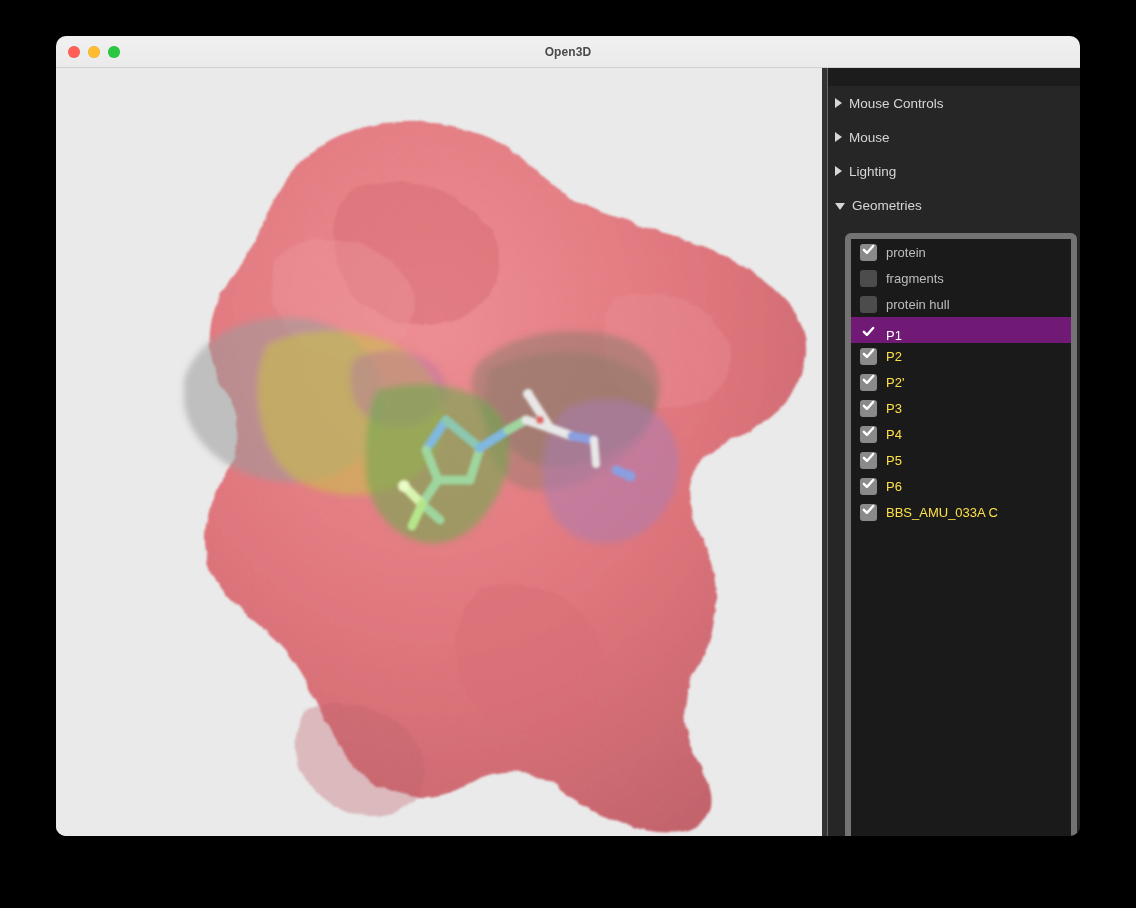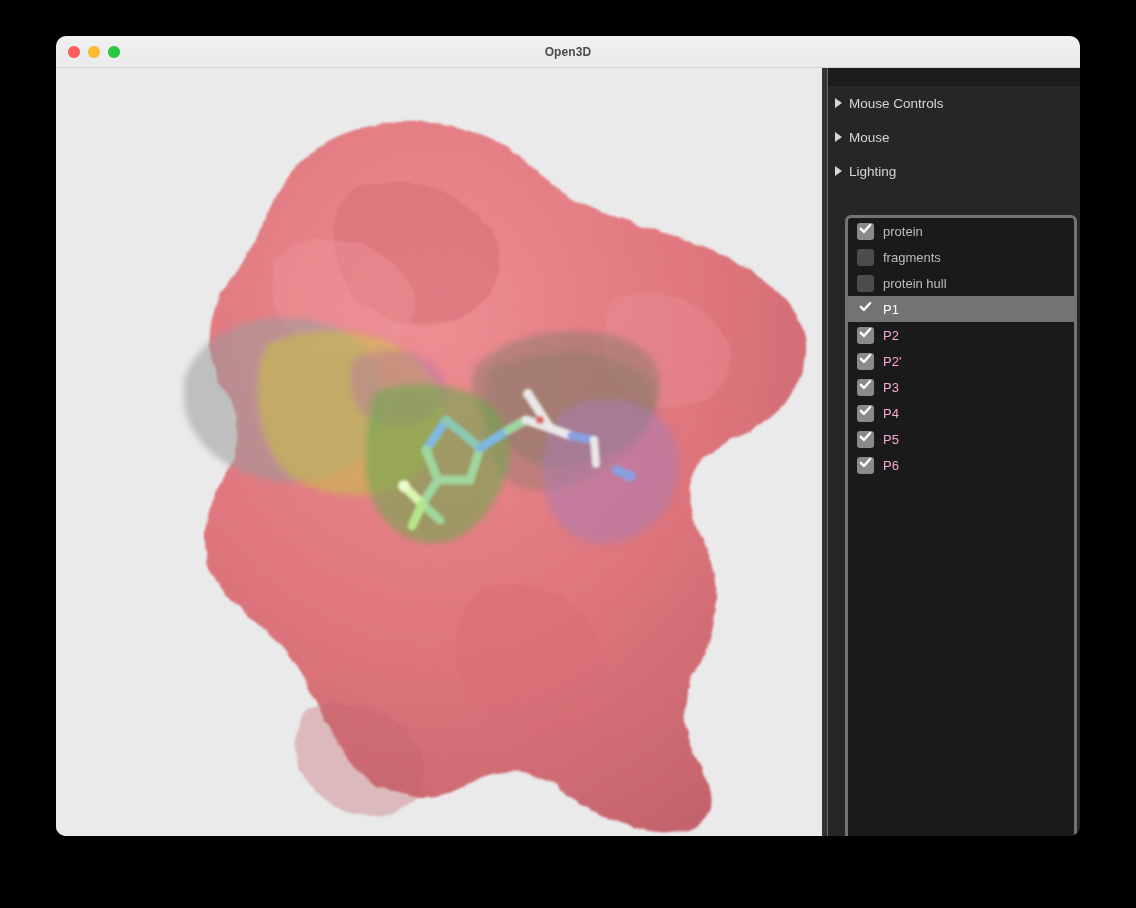--- a/index.html
+++ b/index.html
@@ -140,39 +140,40 @@
   .tri-down {
     border-left: 5px solid transparent;
     border-right: 5px solid transparent;
     border-top: 7px solid #d6d6d6;
     margin-top: 2px;
   }
 
   .geom-list {
     position: absolute;
     left: 17px;
-    top: 129px;
+    top: 147px;
     width: 232px;
     height: 644px;
     background: #1a1a1a;
-    border: 3px solid #737373;
+    border: 6px solid #737373;
     border-radius: 6px;
     box-sizing: border-box;
     overflow: hidden;
   }
 
   .geom-row {
     height: 26px;
     display: flex;
     align-items: center;
     padding-left: 9px;
     box-sizing: border-box;
   }
   .geom-row.selected {
-    background: #737373;
+    background: #701a75;
+    align-items: flex-end;
   }
 
   .cbox {
     width: 17px;
     height: 17px;
     border-radius: 3px;
     background: #8a8a8a;
     flex: 0 0 auto;
     position: relative;
     margin-right: 9px;
@@ -182,21 +183,21 @@
 
   .cbox .check {
     position: absolute;
     left: 2px;
     top: -1px;
     width: 13px;
     height: 13px;
   }
 
   .geom-label {
-    color: #f9a8d4;
+    color: #fde047;
     font-size: 13px;
     white-space: nowrap;
   }
   .geom-row.selected .geom-label { color: #ffffff; }
   .geom-row.dim .geom-label { color: #bdbdbd; }
 </style>
 </head>
 <body>
 
 <div id="root">
@@ -374,20 +375,24 @@
         <div class="section-header">
           <span class="tri tri-right"></span>
           <span>Mouse</span>
         </div>
 
         <div class="section-header">
           <span class="tri tri-right"></span>
           <span>Lighting</span>
         </div>
 
+        <div class="section-header">
+          <span class="tri tri-down"></span>
+          <span>Geometries</span>
+        </div>
 
         <div class="geom-list" id="geom-list">
             <div class="geom-row dim">
               <span class="cbox">
                 <svg class="check" viewBox="0 0 14 14" aria-hidden="true">
                   <path d="M2 7.4 L5.3 10.7 L12 3.2" fill="none" stroke="#ffffff" stroke-width="2.6" stroke-linecap="round" stroke-linejoin="round"></path>
                 </svg>
               </span>
               <span class="geom-label">protein</span>
             </div>
@@ -447,19 +452,27 @@
               </span>
               <span class="geom-label">P5</span>
             </div>
             <div class="geom-row">
               <span class="cbox">
                 <svg class="check" viewBox="0 0 14 14" aria-hidden="true">
                   <path d="M2 7.4 L5.3 10.7 L12 3.2" fill="none" stroke="#ffffff" stroke-width="2.6" stroke-linecap="round" stroke-linejoin="round"></path>
                 </svg>
               </span>
               <span class="geom-label">P6</span>
+            </div>
+            <div class="geom-row">
+              <span class="cbox">
+                <svg class="check" viewBox="0 0 14 14" aria-hidden="true">
+                  <path d="M2 7.4 L5.3 10.7 L12 3.2" fill="none" stroke="#ffffff" stroke-width="2.6" stroke-linecap="round" stroke-linejoin="round"></path>
+                </svg>
+              </span>
+              <span class="geom-label">BBS_AMU_033A C</span>
             </div>
           </div>
 
       </div>
     </div>
   </div>
 </div>
 
 </body></html>

